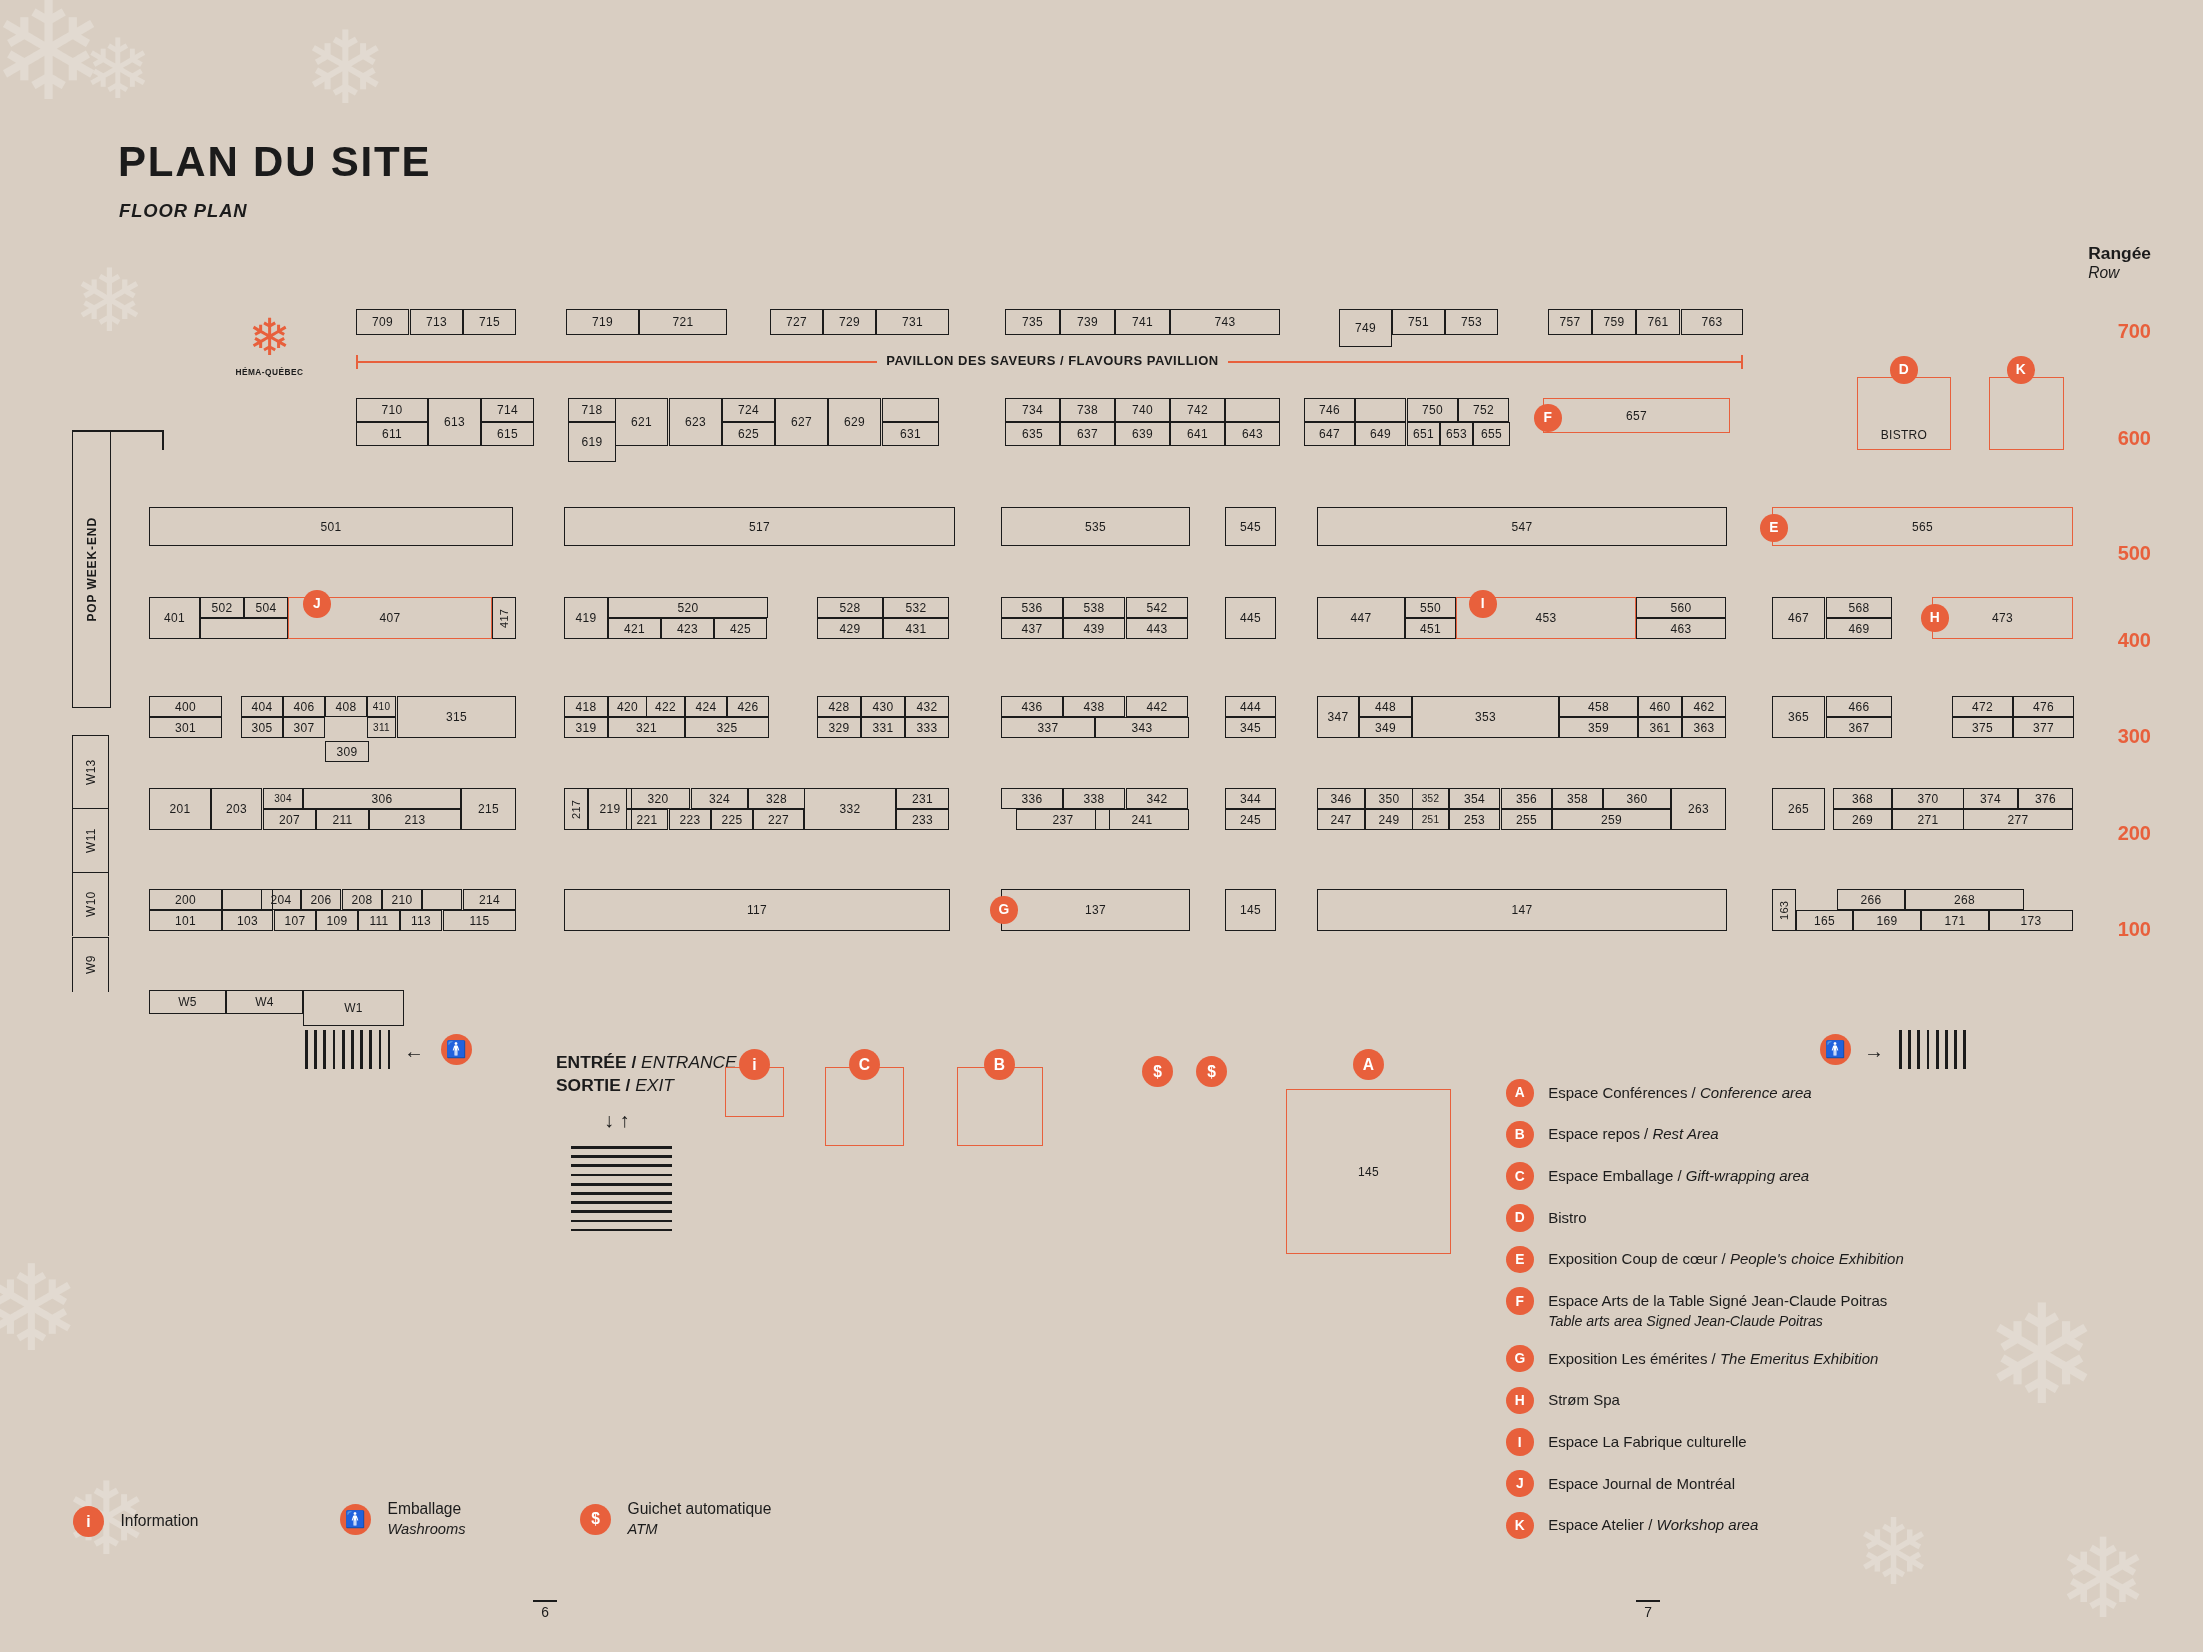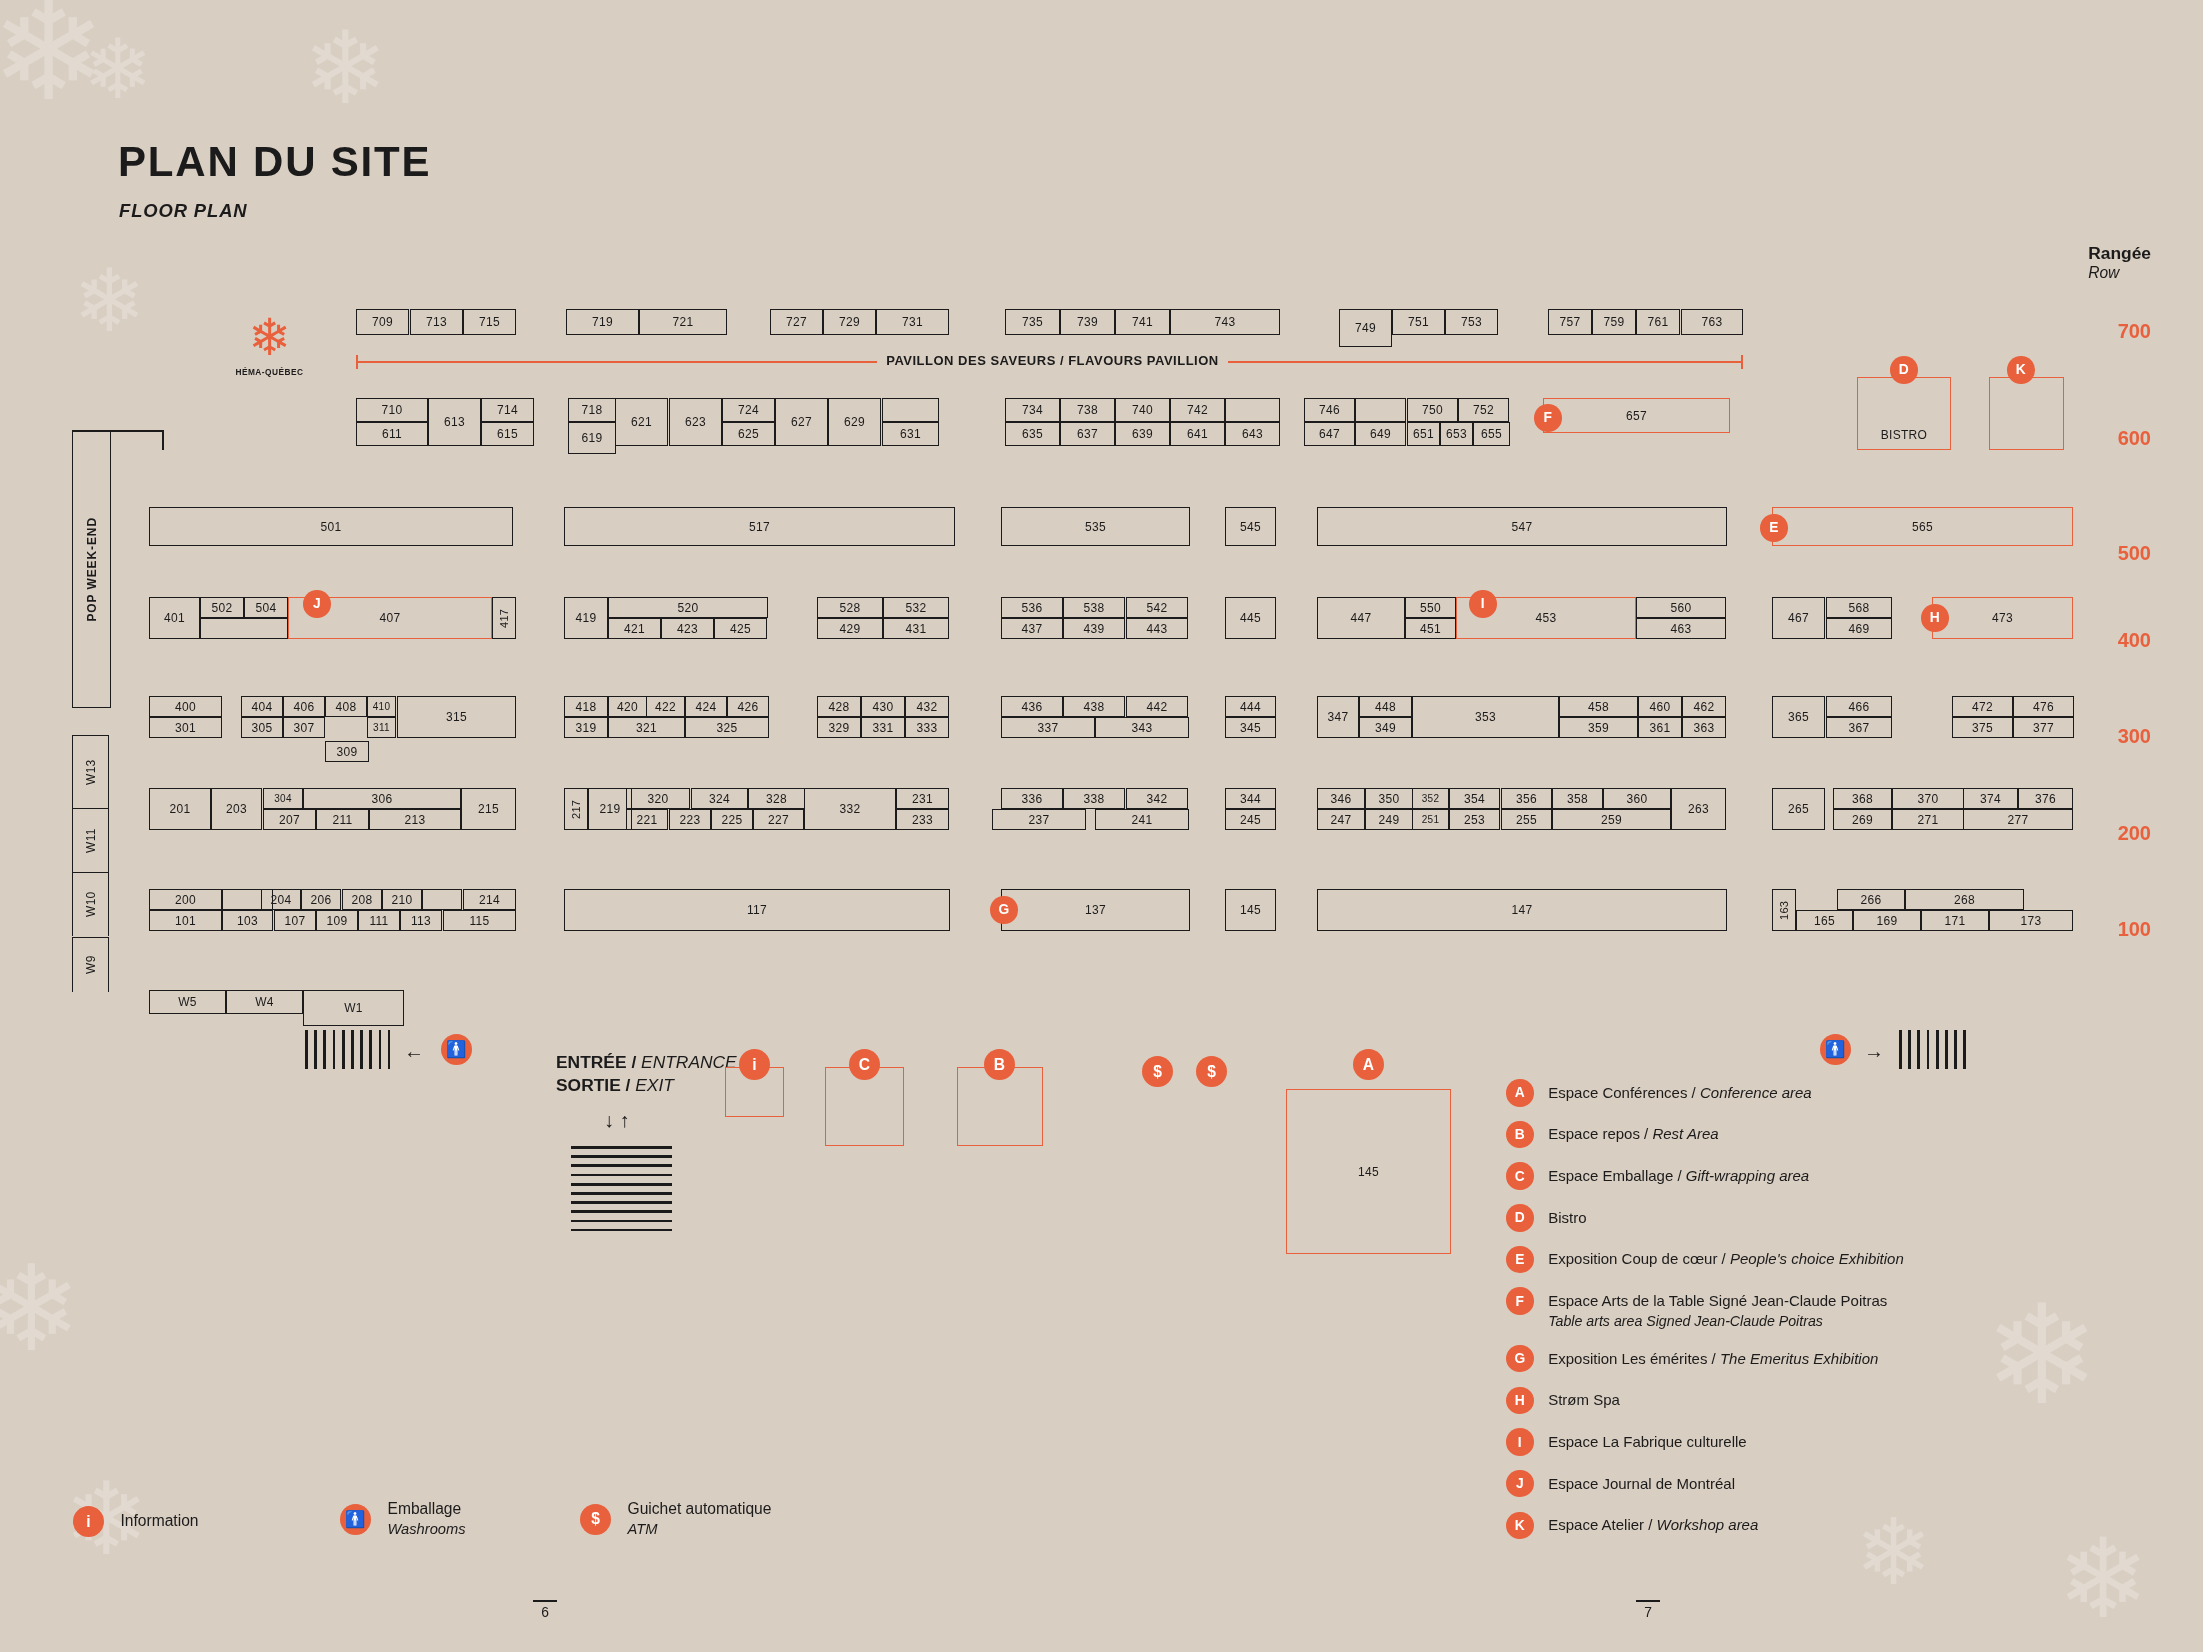--- a/index.html
+++ b/index.html
@@ -125,21 +125,21 @@
 <div id="pavbar"></div>
 <div id="pavtext">PAVILLON DES SAVEURS / FLAVOURS PAVILLION</div>
 
 <div class="booth" style="left:356px;top:398px;width:72px;height:24px;">710</div>
 <div class="booth" style="left:428px;top:398px;width:53px;height:48px;">613</div>
 <div class="booth" style="left:481px;top:398px;width:53px;height:24px;">714</div>
 <div class="booth" style="left:356px;top:422px;width:72px;height:24px;">611</div>
 <div class="booth" style="left:481px;top:422px;width:53px;height:24px;">615</div>
 
 <div class="booth" style="left:568px;top:398px;width:48px;height:24px;">718</div>
-<div class="booth" style="left:568px;top:422px;width:48px;height:32px;">619</div>
+<div class="booth" style="left:568px;top:422px;width:48px;height:40px;">619</div>
 <div class="booth" style="left:615px;top:398px;width:53px;height:48px;">621</div>
 <div class="booth" style="left:669px;top:398px;width:53px;height:48px;">623</div>
 <div class="booth" style="left:722px;top:398px;width:53px;height:24px;">724</div>
 <div class="booth" style="left:722px;top:422px;width:53px;height:24px;">625</div>
 <div class="booth" style="left:775px;top:398px;width:53px;height:48px;">627</div>
 <div class="booth" style="left:828px;top:398px;width:53px;height:48px;">629</div>
 <div class="booth" style="left:882px;top:398px;width:57px;height:24px;"></div>
 <div class="booth" style="left:882px;top:422px;width:57px;height:24px;">631</div>
 
 <div class="booth" style="left:1005px;top:398px;width:55px;height:24px;">734</div>
@@ -304,21 +304,21 @@
 <div class="booth" style="left:669px;top:809px;width:42px;height:21px;">223</div>
 <div class="booth" style="left:711px;top:809px;width:42px;height:21px;">225</div>
 <div class="booth" style="left:753px;top:809px;width:51px;height:21px;">227</div>
 <div class="booth" style="left:804px;top:788px;width:92px;height:42px;">332</div>
 <div class="booth" style="left:896px;top:788px;width:53px;height:21px;">231</div>
 <div class="booth" style="left:896px;top:809px;width:53px;height:21px;">233</div>
 
 <div class="booth" style="left:1001px;top:788px;width:62px;height:21px;">336</div>
 <div class="booth" style="left:1063px;top:788px;width:62px;height:21px;">338</div>
 <div class="booth" style="left:1126px;top:788px;width:62px;height:21px;">342</div>
-<div class="booth" style="left:992px;top:809px;width:94px;height:21px;">237</div>
+<div class="booth" style="left:1016px;top:809px;width:94px;height:21px;">237</div>
 <div class="booth" style="left:1095px;top:809px;width:94px;height:21px;">241</div>
 
 <div class="booth" style="left:1225px;top:788px;width:51px;height:21px;">344</div>
 <div class="booth" style="left:1225px;top:809px;width:51px;height:21px;">245</div>
 
 <div class="booth" style="left:1317px;top:788px;width:48px;height:21px;">346</div>
 <div class="booth" style="left:1317px;top:809px;width:48px;height:21px;">247</div>
 <div class="booth" style="left:1365px;top:788px;width:48px;height:21px;">350</div>
 <div class="booth" style="left:1365px;top:809px;width:48px;height:21px;">249</div>
 <div class="booth" style="left:1412px;top:788px;width:37px;height:21px;font-size:10px;">352</div>

